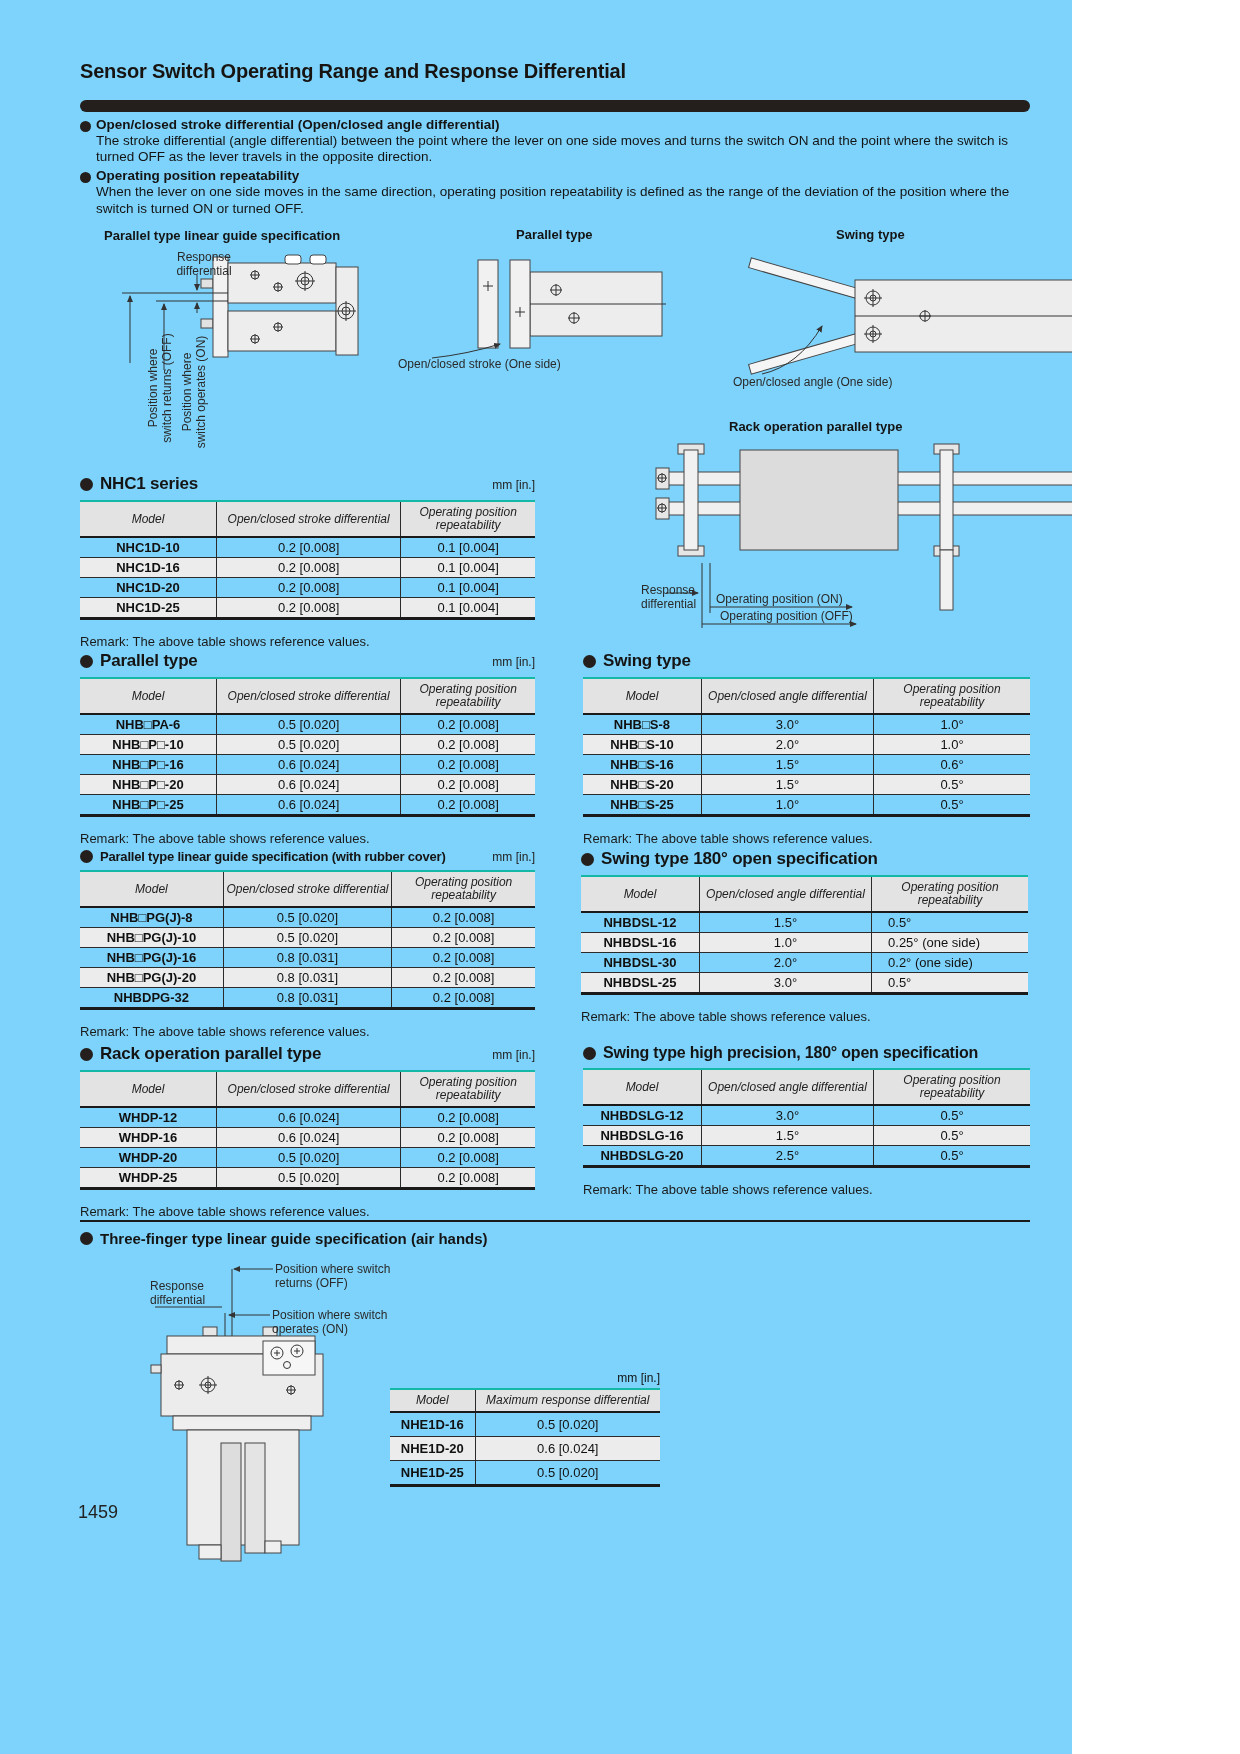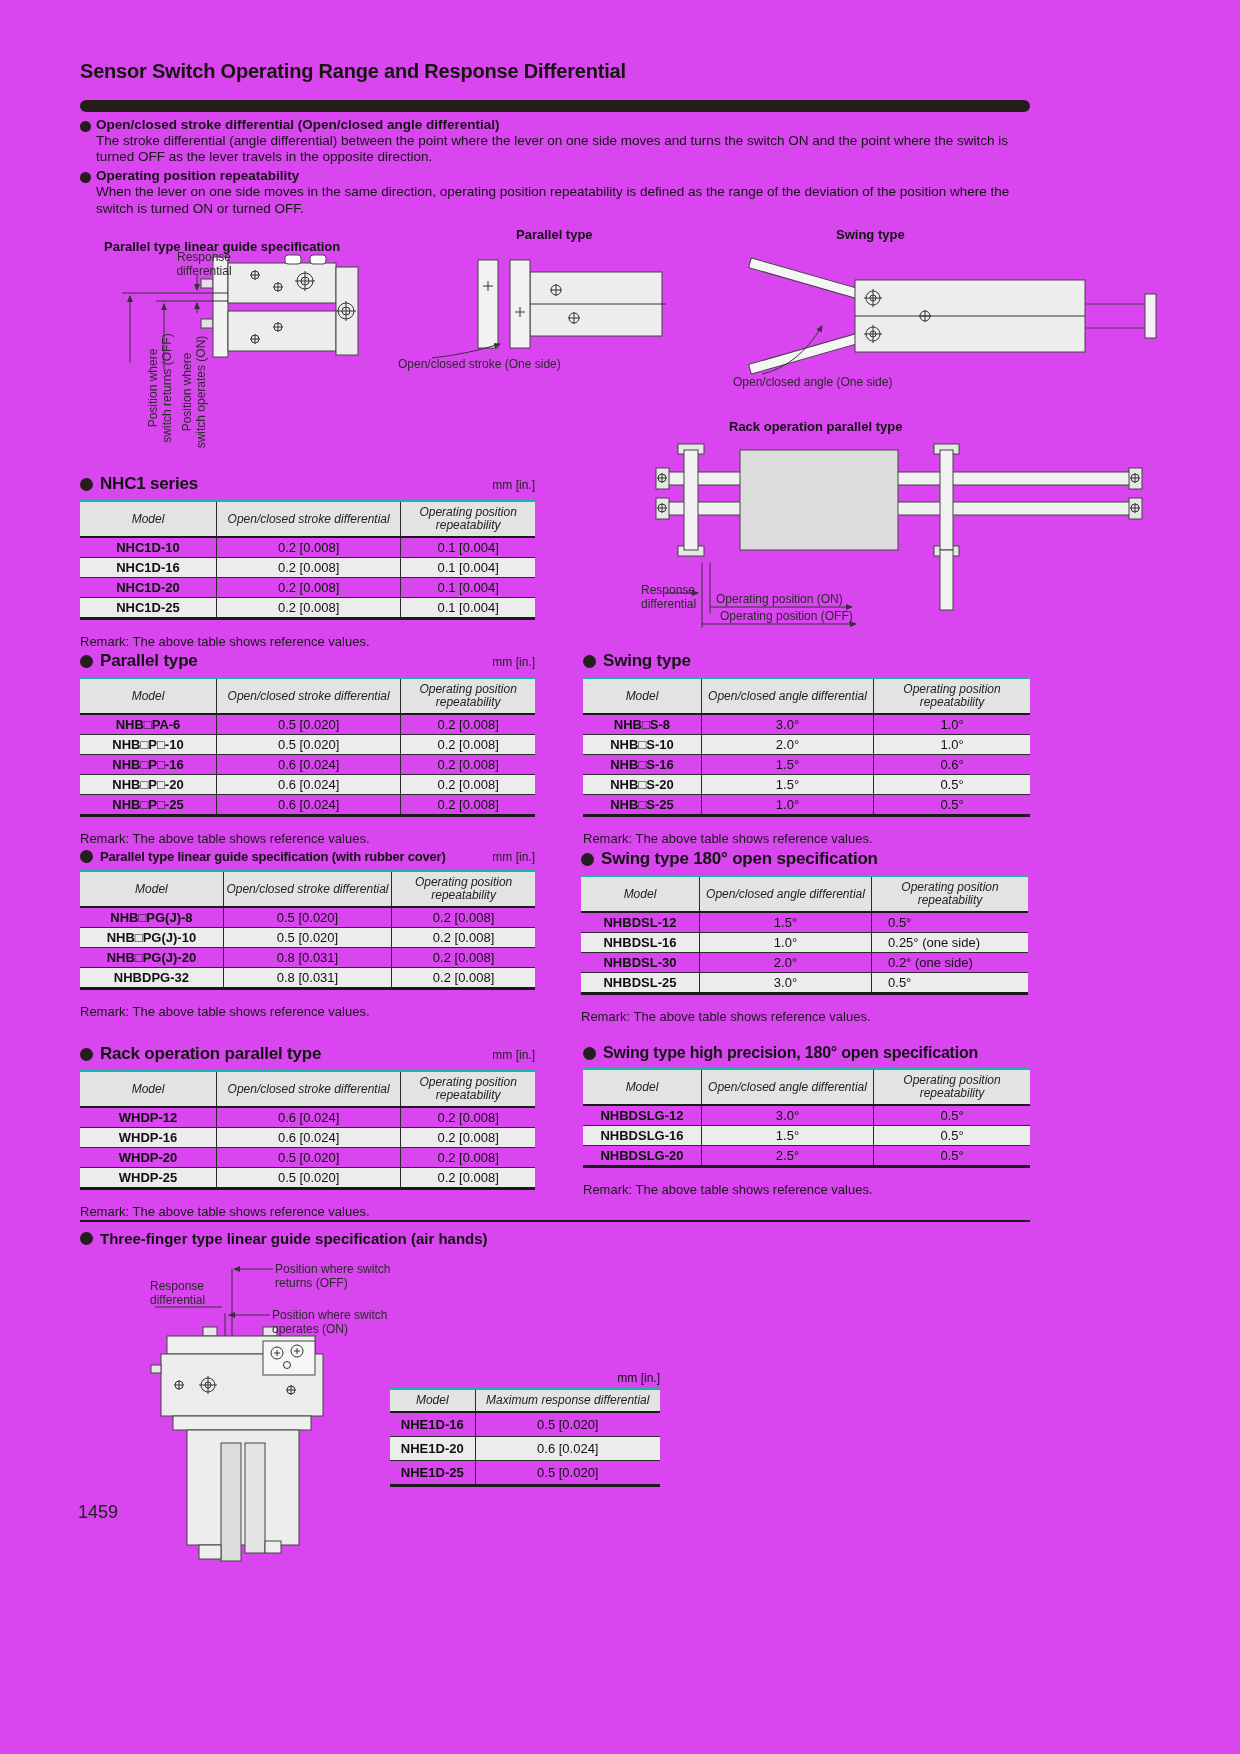--- a/index.html
+++ b/index.html
@@ -1,16 +1,16 @@
 <!DOCTYPE html>
 <html><head>
 <meta charset="utf-8">
 <style>
   html,body{margin:0;padding:0;background:#fff;}
-  .page{position:relative;width:1240px;height:1754px;background:#d946ef;
+  .page{position:relative;width:1072px;height:1754px;background:#7dd3fc;
         font-family:"Liberation Sans", sans-serif;color:#111;overflow:hidden;}
   .abs{position:absolute;}
   
   .page-title{position:absolute;left:80px;top:60px;font-size:20px;font-weight:bold;color:#171310;letter-spacing:-0.2px;}
   .title-bar{position:absolute;left:80px;top:100px;width:950px;height:12px;background:#241f1c;border-radius:6px;}
   
   .intro{position:absolute;left:80px;top:117px;width:954px;}
   .intro-title{display:flex;align-items:flex-end;gap:5px;font-weight:bold;font-size:13.5px;color:#141414;}
   .intro-body{margin:1px 0 3px 16px;font-size:13.5px;line-height:1.2;color:#141414;}
   .bullet{width:13px;height:13px;border-radius:50%;background:#241f1c;flex:none;}
@@ -59,21 +59,21 @@
       <span>Open/closed stroke differential (Open/closed angle differential)</span>
     </div>
     <div class="intro-body">The stroke differential (angle differential) between the point where the lever on one side moves and turns the switch ON and the point where the switch is turned OFF as the lever travels in the opposite direction.</div>
     <div class="intro-title">
       <span class="bullet"></span>
       <span>Operating position repeatability</span>
     </div>
     <div class="intro-body">When the lever on one side moves in the same direction, operating position repeatability is defined as the range of the deviation of the position where the switch is turned ON or turned OFF.</div>
   </div>
 
-  <div class="diag-title" style="left:104px;top:239px;">Parallel type linear guide specification</div>
+  <div class="diag-title" style="left:104px;top:228px;">Parallel type linear guide specification</div>
   <div class="diag-title" style="left:516px;top:227px;">Parallel type</div>
   <div class="diag-title" style="left:836px;top:227px;">Swing type</div>
 
   <div class="abs" style="left:100px;top:245px;">
     <svg width="330" height="215" viewBox="0 0 330 215">
       <defs>
         <marker id="a1" markerWidth="8" markerHeight="8" refX="6" refY="4" orient="auto">
             <path d="M0,1 L7,4 L0,7 Z" fill="#333"></path>
           </marker>
       </defs>
@@ -382,20 +382,25 @@
             <td>NHB□PG(J)-8</td>
             <td>0.5 [0.020]</td>
             <td>0.2 [0.008]</td>
           </tr>
           <tr>
             <td>NHB□PG(J)-10</td>
             <td>0.5 [0.020]</td>
             <td>0.2 [0.008]</td>
           </tr>
           <tr>
+            <td>NHB□PG(J)-16</td>
+            <td>0.8 [0.031]</td>
+            <td>0.2 [0.008]</td>
+          </tr>
+          <tr>
             <td>NHB□PG(J)-20</td>
             <td>0.8 [0.031]</td>
             <td>0.2 [0.008]</td>
           </tr>
           <tr>
             <td>NHBDPG-32</td>
             <td>0.8 [0.031]</td>
             <td>0.2 [0.008]</td>
           </tr>
         </tbody>

